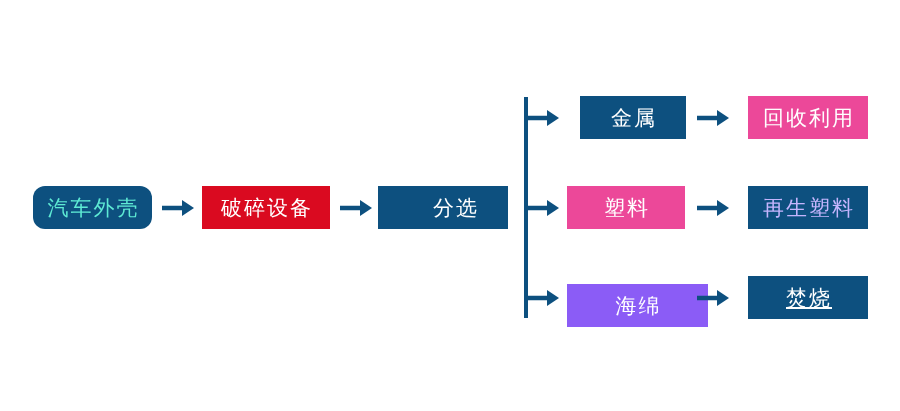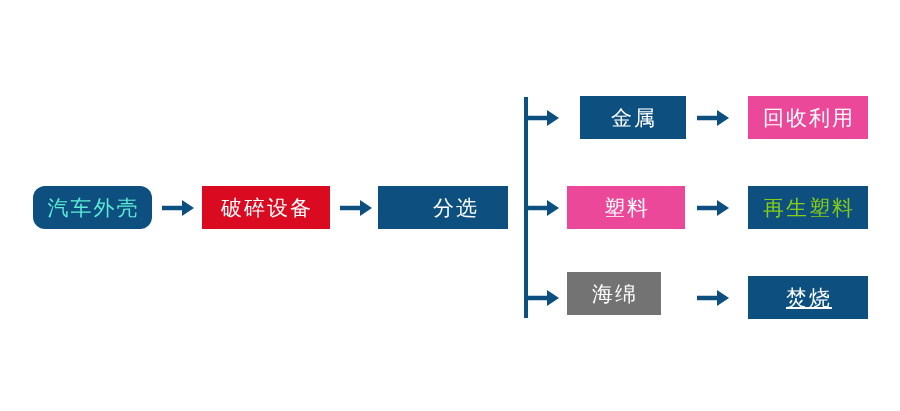--- a/index.html
+++ b/index.html
@@ -63,28 +63,28 @@
   </div>
 
   <div class="branch-line" id="branch-trunk" style="left: 524px; top: 97px; width: 4px; height: 221px; background: rgb(13, 80, 127);"></div>
 
   <div class="node blue" id="node-metal-material" style="left: 580px; top: 96px; width: 106px; height: 43px; background: rgb(13, 80, 127); color: rgb(255, 255, 255);">
     <span>金属</span>
   </div>
   <div class="node blue" id="node-plastic-material" style="left: 567px; top: 186px; width: 118px; height: 43px; background: #ec4899; color: rgb(255, 255, 255);">
     <span>塑料</span>
   </div>
-  <div class="node blue" id="node-sponge-material" style="left: 567px; top: 272px; width: 94px; height: 43px; background: #737373; color: rgb(255, 255, 255);">
+  <div class="node blue" id="node-sponge-material" style="left: 567px; top: 284px; width: 141px; height: 43px; background: #8b5cf6; color: rgb(255, 255, 255);">
     <span>海绵</span>
   </div>
 
   <div class="node blue" id="node-metal-destiny" style="left: 748px; top: 96px; width: 120px; height: 43px; background: #ec4899; color: rgb(255, 255, 255); justify-content: center;">
     <span>回收利用</span>
   </div>
-  <div class="node blue" id="node-plastic-destiny" style="left: 748px; top: 186px; width: 120px; height: 43px; background: rgb(13, 80, 127); color: #84cc16;">
+  <div class="node blue" id="node-plastic-destiny" style="left: 748px; top: 186px; width: 120px; height: 43px; background: rgb(13, 80, 127); color: #c4b5fd;">
     <span>再生塑料</span>
   </div>
   <div class="node blue" id="node-sponge-destiny" style="left: 748px; top: 276px; width: 120px; height: 43px; background: rgb(13, 80, 127); color: rgb(255, 255, 255); text-decoration: underline;">
     <span>焚烧</span>
   </div>
 
   <div id="arrow-layer">
       <div class="arrow" id="arrow-shell-to-crusher" style="left: 162px; top: 196px; width: 32px; height: 24px;">
         <svg width="32" height="24" viewBox="0 0 32 24">
           <path d="M0 9.8 L20 9.8 L20 4 L32 12 L20 20 L20 14.2 L0 14.2 Z" fill="#0d507f"></path>

